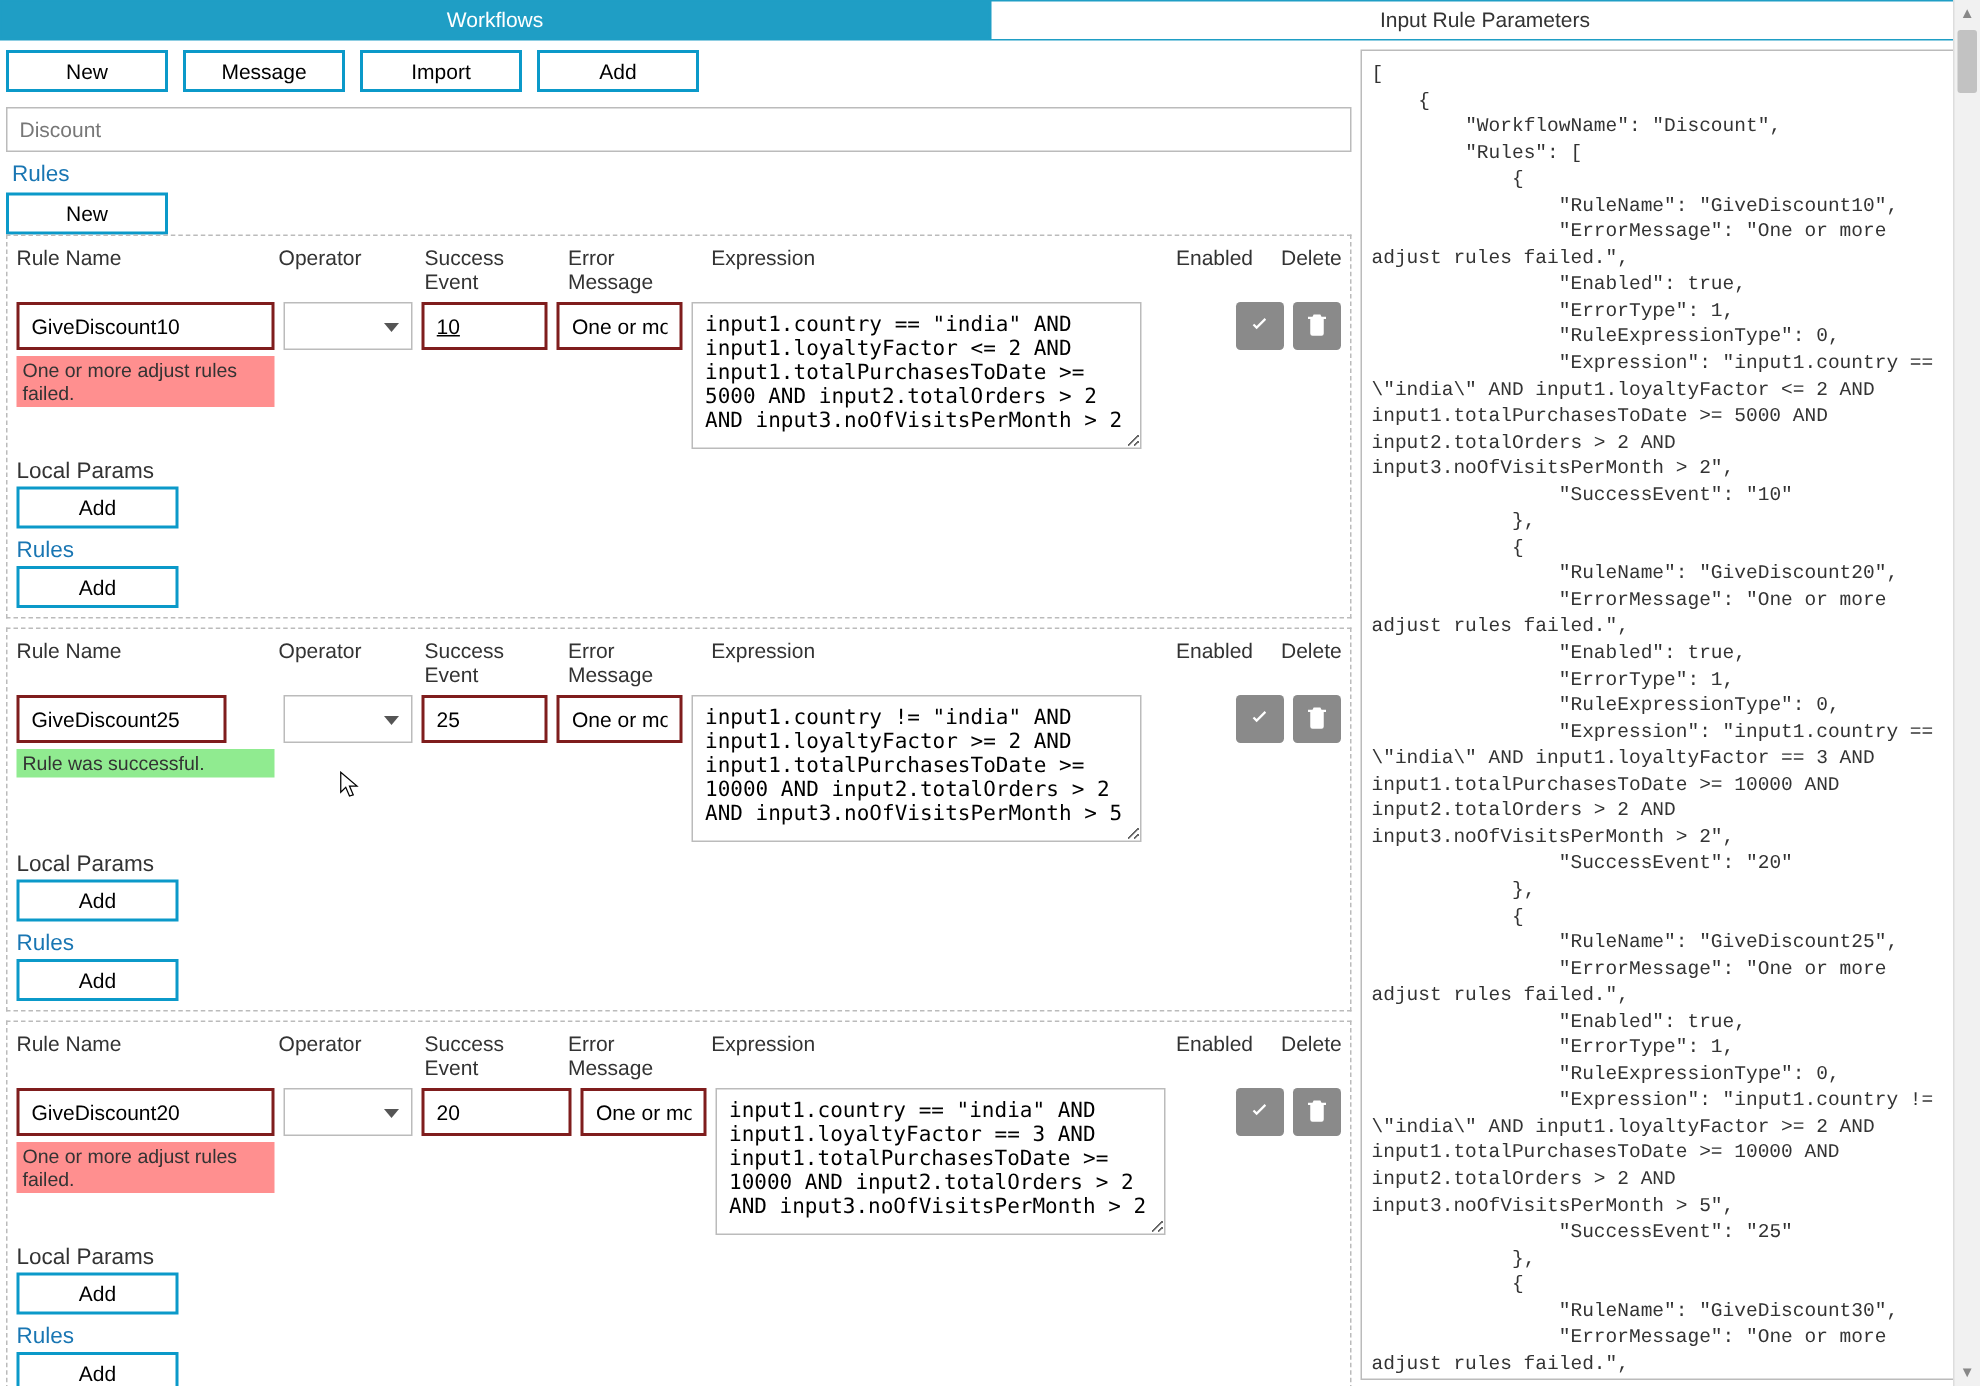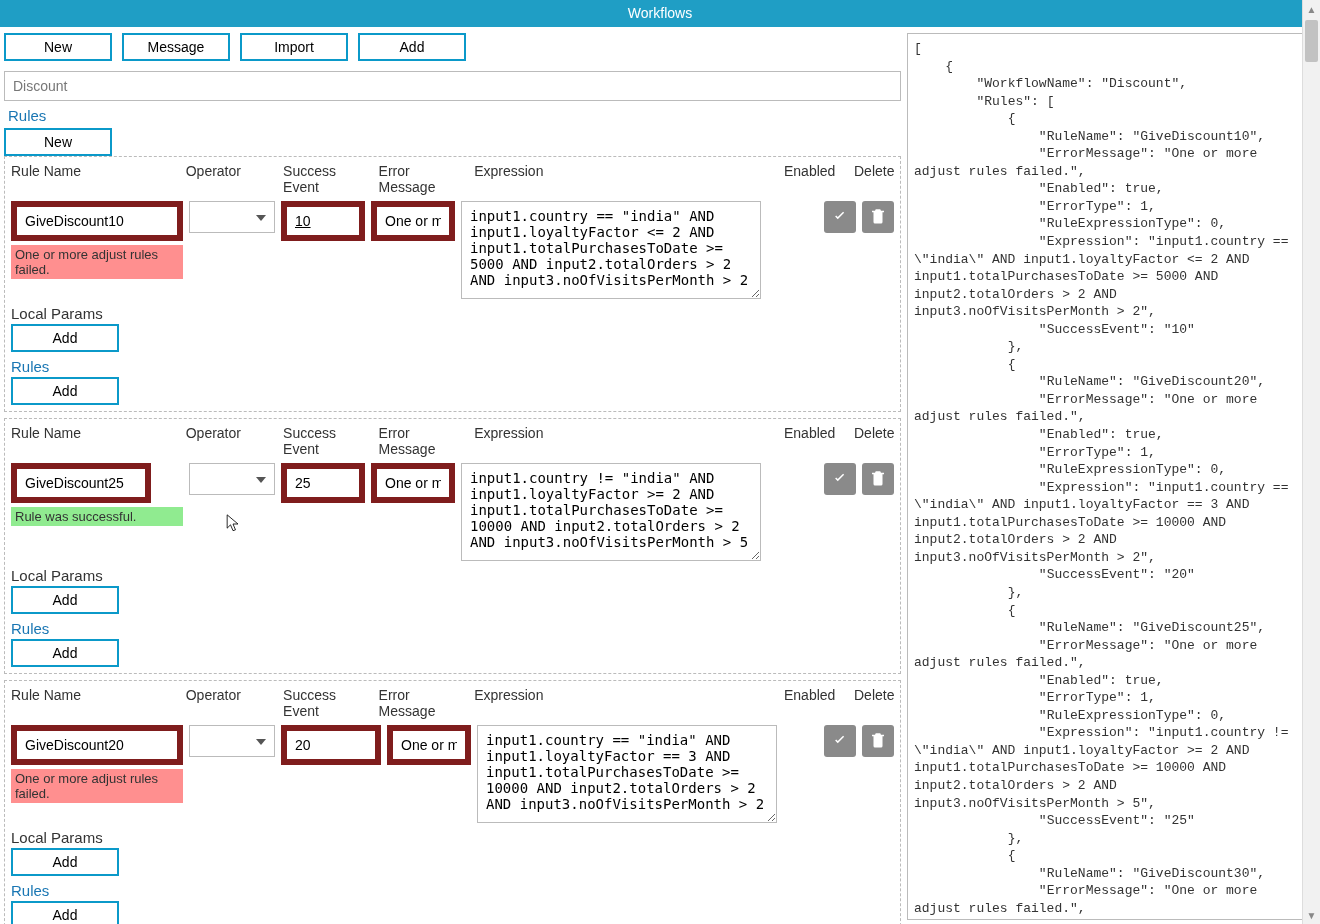--- a/index.html
+++ b/index.html
@@ -108,21 +108,21 @@
   .col-expr      { width: 300px; }
   .col-enabled   { width: 50px;  text-align: left;}
   .col-delete    { width: 40px;  text-align: left;}
   .spacer        { flex: 1; }
   .rule-input-row {
     display: flex;
     gap: 6px;
     align-items: flex-start;
   }
   .text-input {
-    border: 6px solid #7f1d1d;
+    border: 2px solid #7f1d1d;
     padding: 6px 8px;
     font-size: 14px;
   }
   .sel {
     border: 1px solid #bbb;
     height: 32px;
     width: 86px;
     background: #fff;
     position: relative;
   }
@@ -199,20 +199,21 @@
     width: 14px; height: 20px;
     pointer-events: none;
   }
 </style>
 </head>
 <body>
 
 <div class="root">
   <div class="tabs">
     <div class="tab active">Workflows</div>
+    <div class="tab inactive">Input Rule Parameters</div>
   </div>
 
   <div class="main-body">
     <div class="left-col">
 
       <div class="action-row">
         <div class="btn">New</div>
         <div class="btn">Message</div>
         <div class="btn">Import</div>
         <div class="btn">Add</div>

